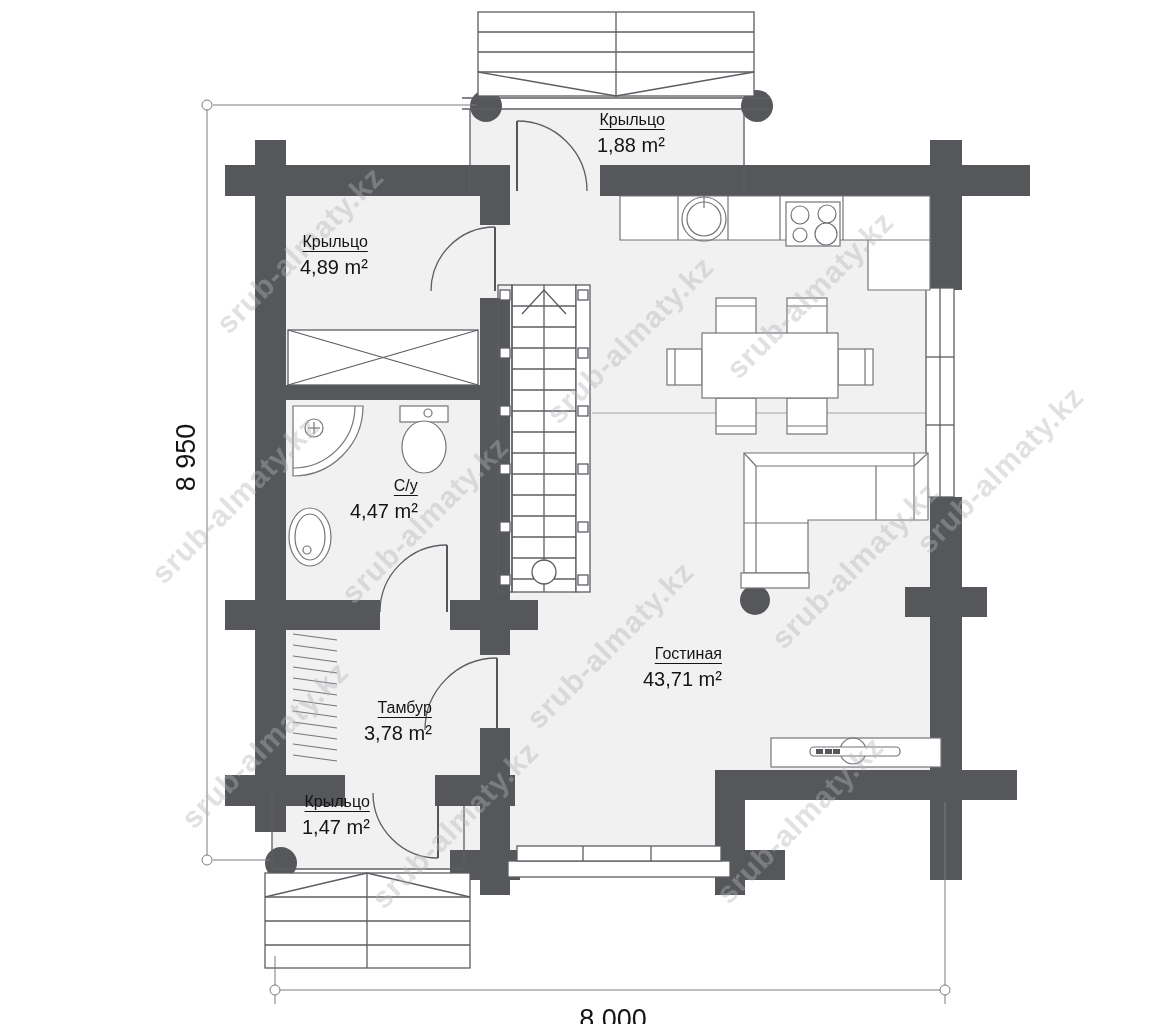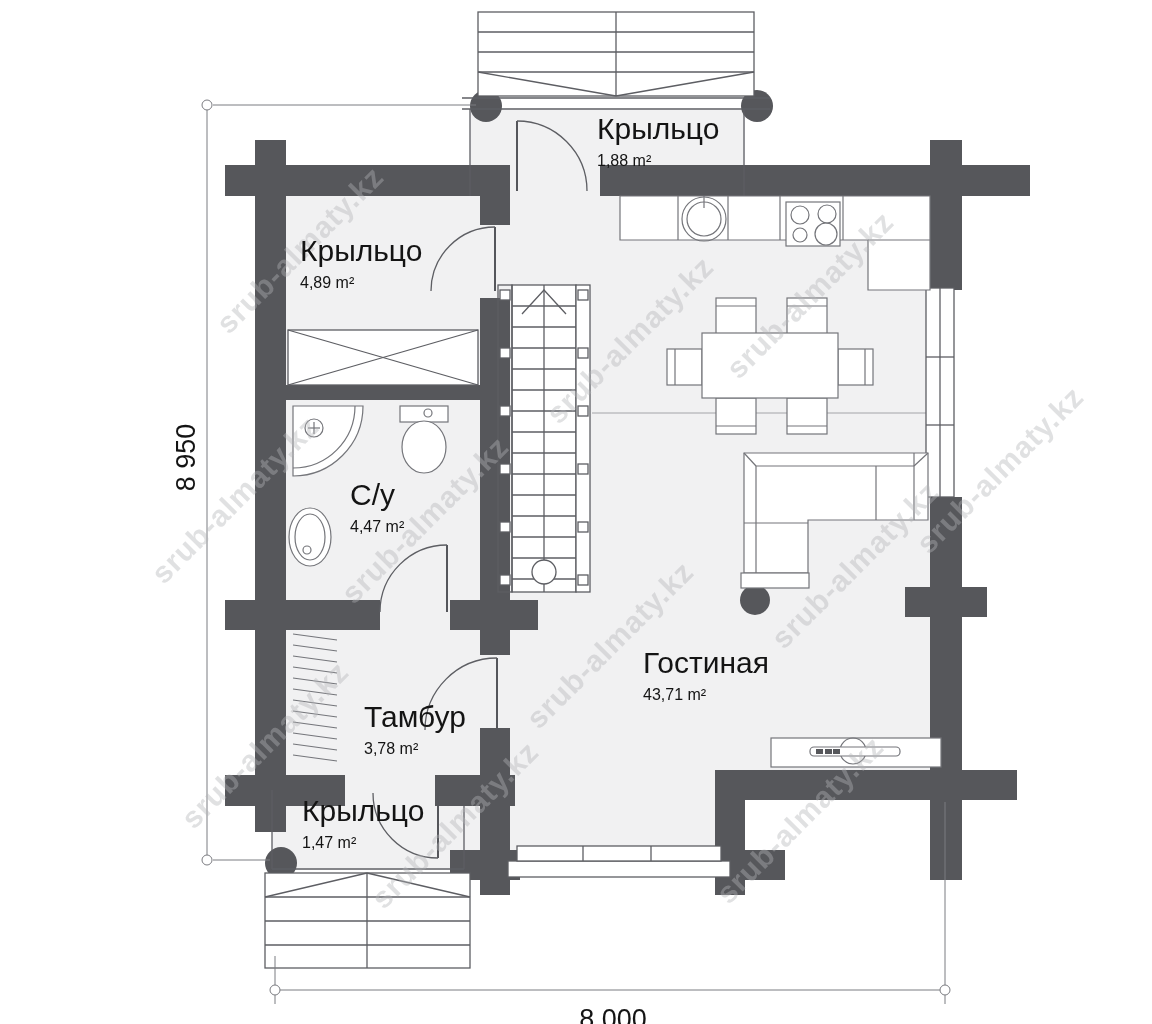--- a/index.html
+++ b/index.html
@@ -12,22 +12,22 @@
   .lnw{stroke:#5d5e63;stroke-width:1.3;fill:#ffffff;}
   .fur{stroke:#74757a;stroke-width:1.2;fill:none;}
   .furw{stroke:#74757a;stroke-width:1.2;fill:#ffffff;}
   .dim{stroke:#7b7c81;stroke-width:1;fill:none;}
   .dimc{stroke:#7b7c81;stroke-width:1;fill:#ffffff;}
   .zone{stroke:#a3a4a8;stroke-width:1;fill:none;}
   .leaf{stroke:#55565b;stroke-width:2;fill:none;}
   .wm{position:absolute;z-index:2;font-weight:bold;font-size:30px;color:#b4b5b8;opacity:.40;
       transform:translate(-50%,-50%) rotate(-45deg);letter-spacing:1px;white-space:nowrap;}
   .room-label{position:absolute;z-index:3;color:#141414;line-height:1.25;}
-  .room-name{font-size:30px;text-underline-offset:4px;}
-  .room-area{font-size:16px;margin-top:3px;}
+  .room-name{font-size:16px;text-decoration:underline;text-underline-offset:4px;text-align:right;}
+  .room-area{font-size:20px;margin-top:3px;}
   .dim-text{position:absolute;z-index:3;font-size:27px;color:#141414;text-align:center;width:130px;}
   #dim-left{transform:rotate(-90deg);}
 </style>
 </head>
 <body>
 
 <div id="plan">
 
 <svg width="1152" height="1024" viewBox="0 0 1152 1024">
 

